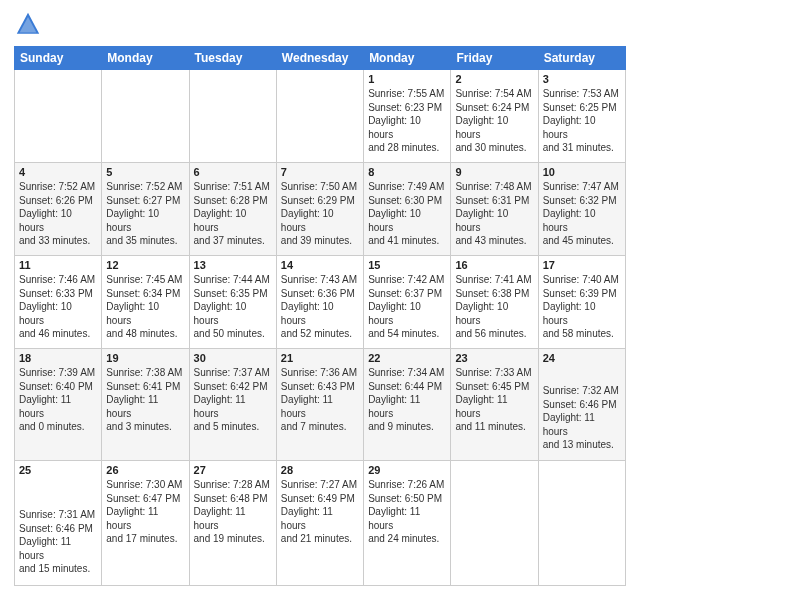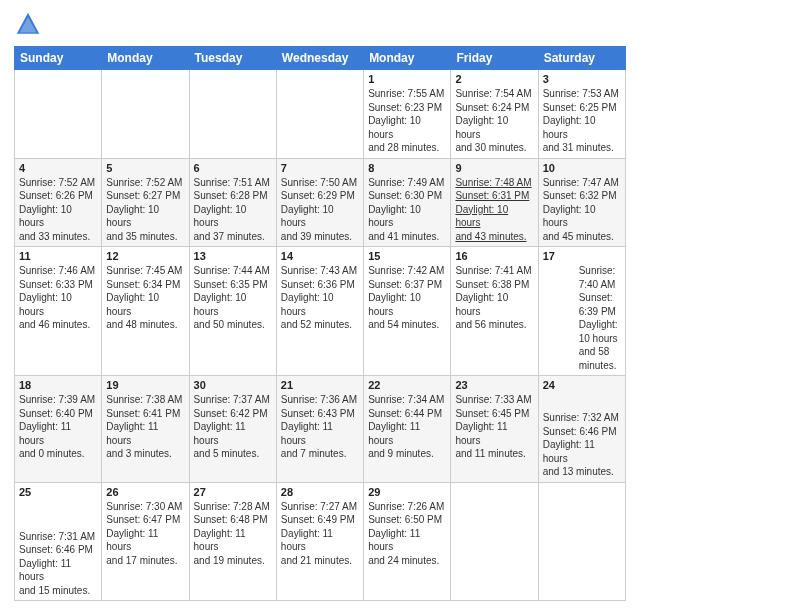--- a/index.html
+++ b/index.html
@@ -195,21 +195,21 @@
           </td>
           <td>
             <span class="day-num">8</span>
             <div class="day-info" style="white-space: pre-line;">Sunrise: 7:49 AM
 Sunset: 6:30 PM
 Daylight: 10 hours
 and 41 minutes.</div>
           </td>
           <td>
             <span class="day-num">9</span>
-            <div class="day-info" style="white-space: pre-line; text-decoration: underline;">Sunrise: 7:48 AM
+            <div class="day-info" style="white-space: pre-line;">Sunrise: 7:48 AM
 Sunset: 6:31 PM
 Daylight: 10 hours
 and 43 minutes.</div>
           </td>
           <td>
             <span class="day-num">10</span>
             <div class="day-info" style="white-space: pre-line;">Sunrise: 7:47 AM
 Sunset: 6:32 PM
 Daylight: 10 hours
 and 45 minutes.</div>
@@ -253,21 +253,21 @@
           </td>
           <td>
             <span class="day-num">16</span>
             <div class="day-info" style="white-space: pre-line;">Sunrise: 7:41 AM
 Sunset: 6:38 PM
 Daylight: 10 hours
 and 56 minutes.</div>
           </td>
           <td>
             <span class="day-num">17</span>
-            <div class="day-info" style="white-space: pre-line; margin-left: 36px;">Sunrise: 7:40 AM
+            <div class="day-info" style="white-space: pre-line;">Sunrise: 7:40 AM
 Sunset: 6:39 PM
 Daylight: 10 hours
 and 58 minutes.</div>
           </td>
         </tr>
         <tr>
           <td>
             <span class="day-num">18</span>
             <div class="day-info" style="white-space: pre-line;">Sunrise: 7:39 AM
 Sunset: 6:40 PM

